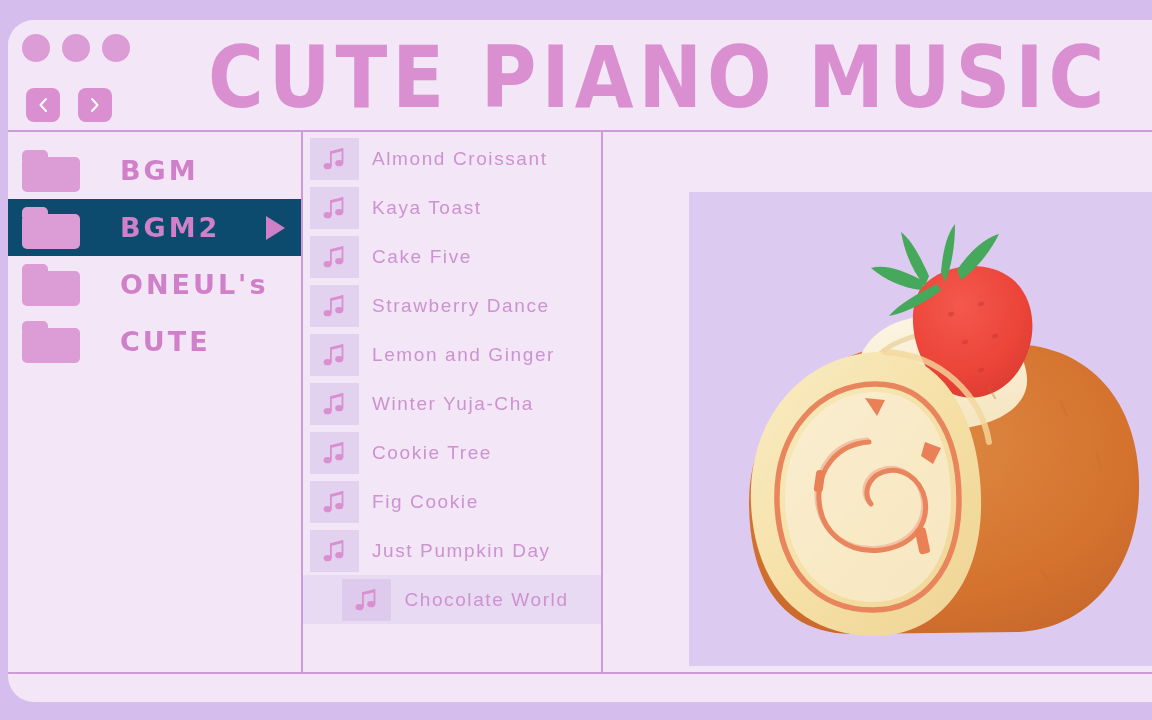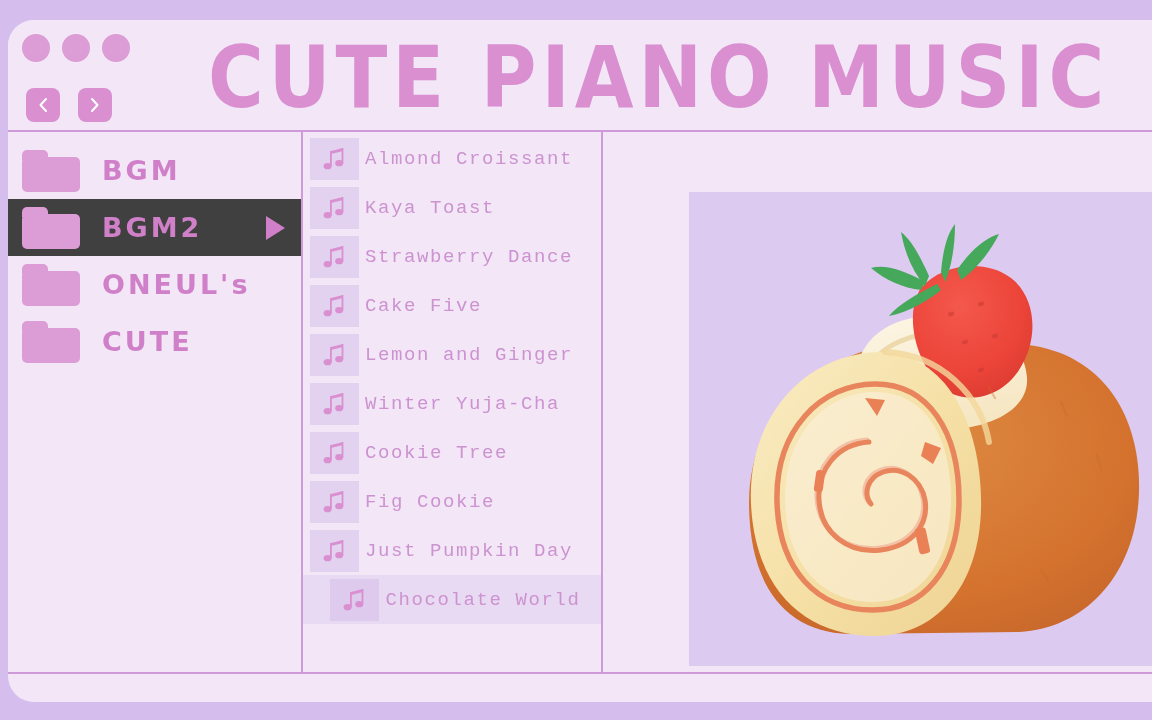--- a/index.html
+++ b/index.html
@@ -132,21 +132,21 @@
   }
 
   .folder-row {
     position: relative;
     height: 57px;
     display: flex;
     align-items: center;
     padding-left: 14px;
     cursor: pointer;
   }
-  .folder-row.selected { background: #404040; }
+  .folder-row.selected { background: #0c4a6e; }
 
   .folder-icon {
     width: 58px;
     height: 42px;
     flex: 0 0 58px;
     position: relative;
   }
   .folder-icon .tab {
     position: absolute;
     left: 0; top: 0;
@@ -159,21 +159,21 @@
   .folder-icon .body {
     position: absolute;
     left: 0; top: 7px;
     width: 58px;
     height: 35px;
     background: #dc9cd6;
     border-radius: 5px;
   }
 
   .folder-label {
-    margin-left: 22px;
+    margin-left: 40px;
     font-size: 27px;
     font-weight: bold;
     letter-spacing: 3px;
     color: #d080c8;
     font-family: "DejaVu Sans", sans-serif;
     white-space: nowrap;
     text-align: center;
   }
 
   .play-tri {
@@ -209,25 +209,25 @@
     height: 42px;
     flex: 0 0 49px;
     background: #e2d2ef;
     display: flex;
     align-items: center;
     justify-content: center;
   }
   .track-row.selected .note-tile { background: #ddcaec; }
 
   .track-label {
-    margin-left: 6px;
+    margin-left: 13px;
     font-size: 19px;
     letter-spacing: 1.6px;
     color: #cd93d0;
-    font-family: Liberation Mono, monospace;
+    font-family: Liberation Sans, sans-serif;
     white-space: nowrap;
   }
 
   
   .preview {
     flex: 1 1 auto;
     background: #f2e6f7;
     position: relative;
   }
 
@@ -357,36 +357,36 @@
             <svg width="26" height="28" viewBox="0 0 26 28">
               <g fill="#d98fd0">
                 <path d="M9 6 L21 3 L21 6 L9 9 Z"></path>
                 <rect x="8" y="6" width="1.8" height="15"></rect>
                 <rect x="19.6" y="3" width="1.8" height="15"></rect>
                 <ellipse cx="5.6" cy="21.2" rx="4" ry="3.1"></ellipse>
                 <ellipse cx="17.2" cy="18.2" rx="4" ry="3.1"></ellipse>
               </g>
             </svg>
           </div>
+          <div class="track-label">Cake Five</div>
+        </div>
+
+        <div class="track-row">
+          <div class="note-tile">
+            <svg width="26" height="28" viewBox="0 0 26 28">
+              <g fill="#d98fd0">
+                <path d="M9 6 L21 3 L21 6 L9 9 Z"></path>
+                <rect x="8" y="6" width="1.8" height="15"></rect>
+                <rect x="19.6" y="3" width="1.8" height="15"></rect>
+                <ellipse cx="5.6" cy="21.2" rx="4" ry="3.1"></ellipse>
+                <ellipse cx="17.2" cy="18.2" rx="4" ry="3.1"></ellipse>
+              </g>
+            </svg>
+          </div>
           <div class="track-label">Strawberry Dance</div>
-        </div>
-
-        <div class="track-row">
-          <div class="note-tile">
-            <svg width="26" height="28" viewBox="0 0 26 28">
-              <g fill="#d98fd0">
-                <path d="M9 6 L21 3 L21 6 L9 9 Z"></path>
-                <rect x="8" y="6" width="1.8" height="15"></rect>
-                <rect x="19.6" y="3" width="1.8" height="15"></rect>
-                <ellipse cx="5.6" cy="21.2" rx="4" ry="3.1"></ellipse>
-                <ellipse cx="17.2" cy="18.2" rx="4" ry="3.1"></ellipse>
-              </g>
-            </svg>
-          </div>
-          <div class="track-label">Cake Five</div>
         </div>
 
         <div class="track-row">
           <div class="note-tile">
             <svg width="26" height="28" viewBox="0 0 26 28">
               <g fill="#d98fd0">
                 <path d="M9 6 L21 3 L21 6 L9 9 Z"></path>
                 <rect x="8" y="6" width="1.8" height="15"></rect>
                 <rect x="19.6" y="3" width="1.8" height="15"></rect>
                 <ellipse cx="5.6" cy="21.2" rx="4" ry="3.1"></ellipse>

